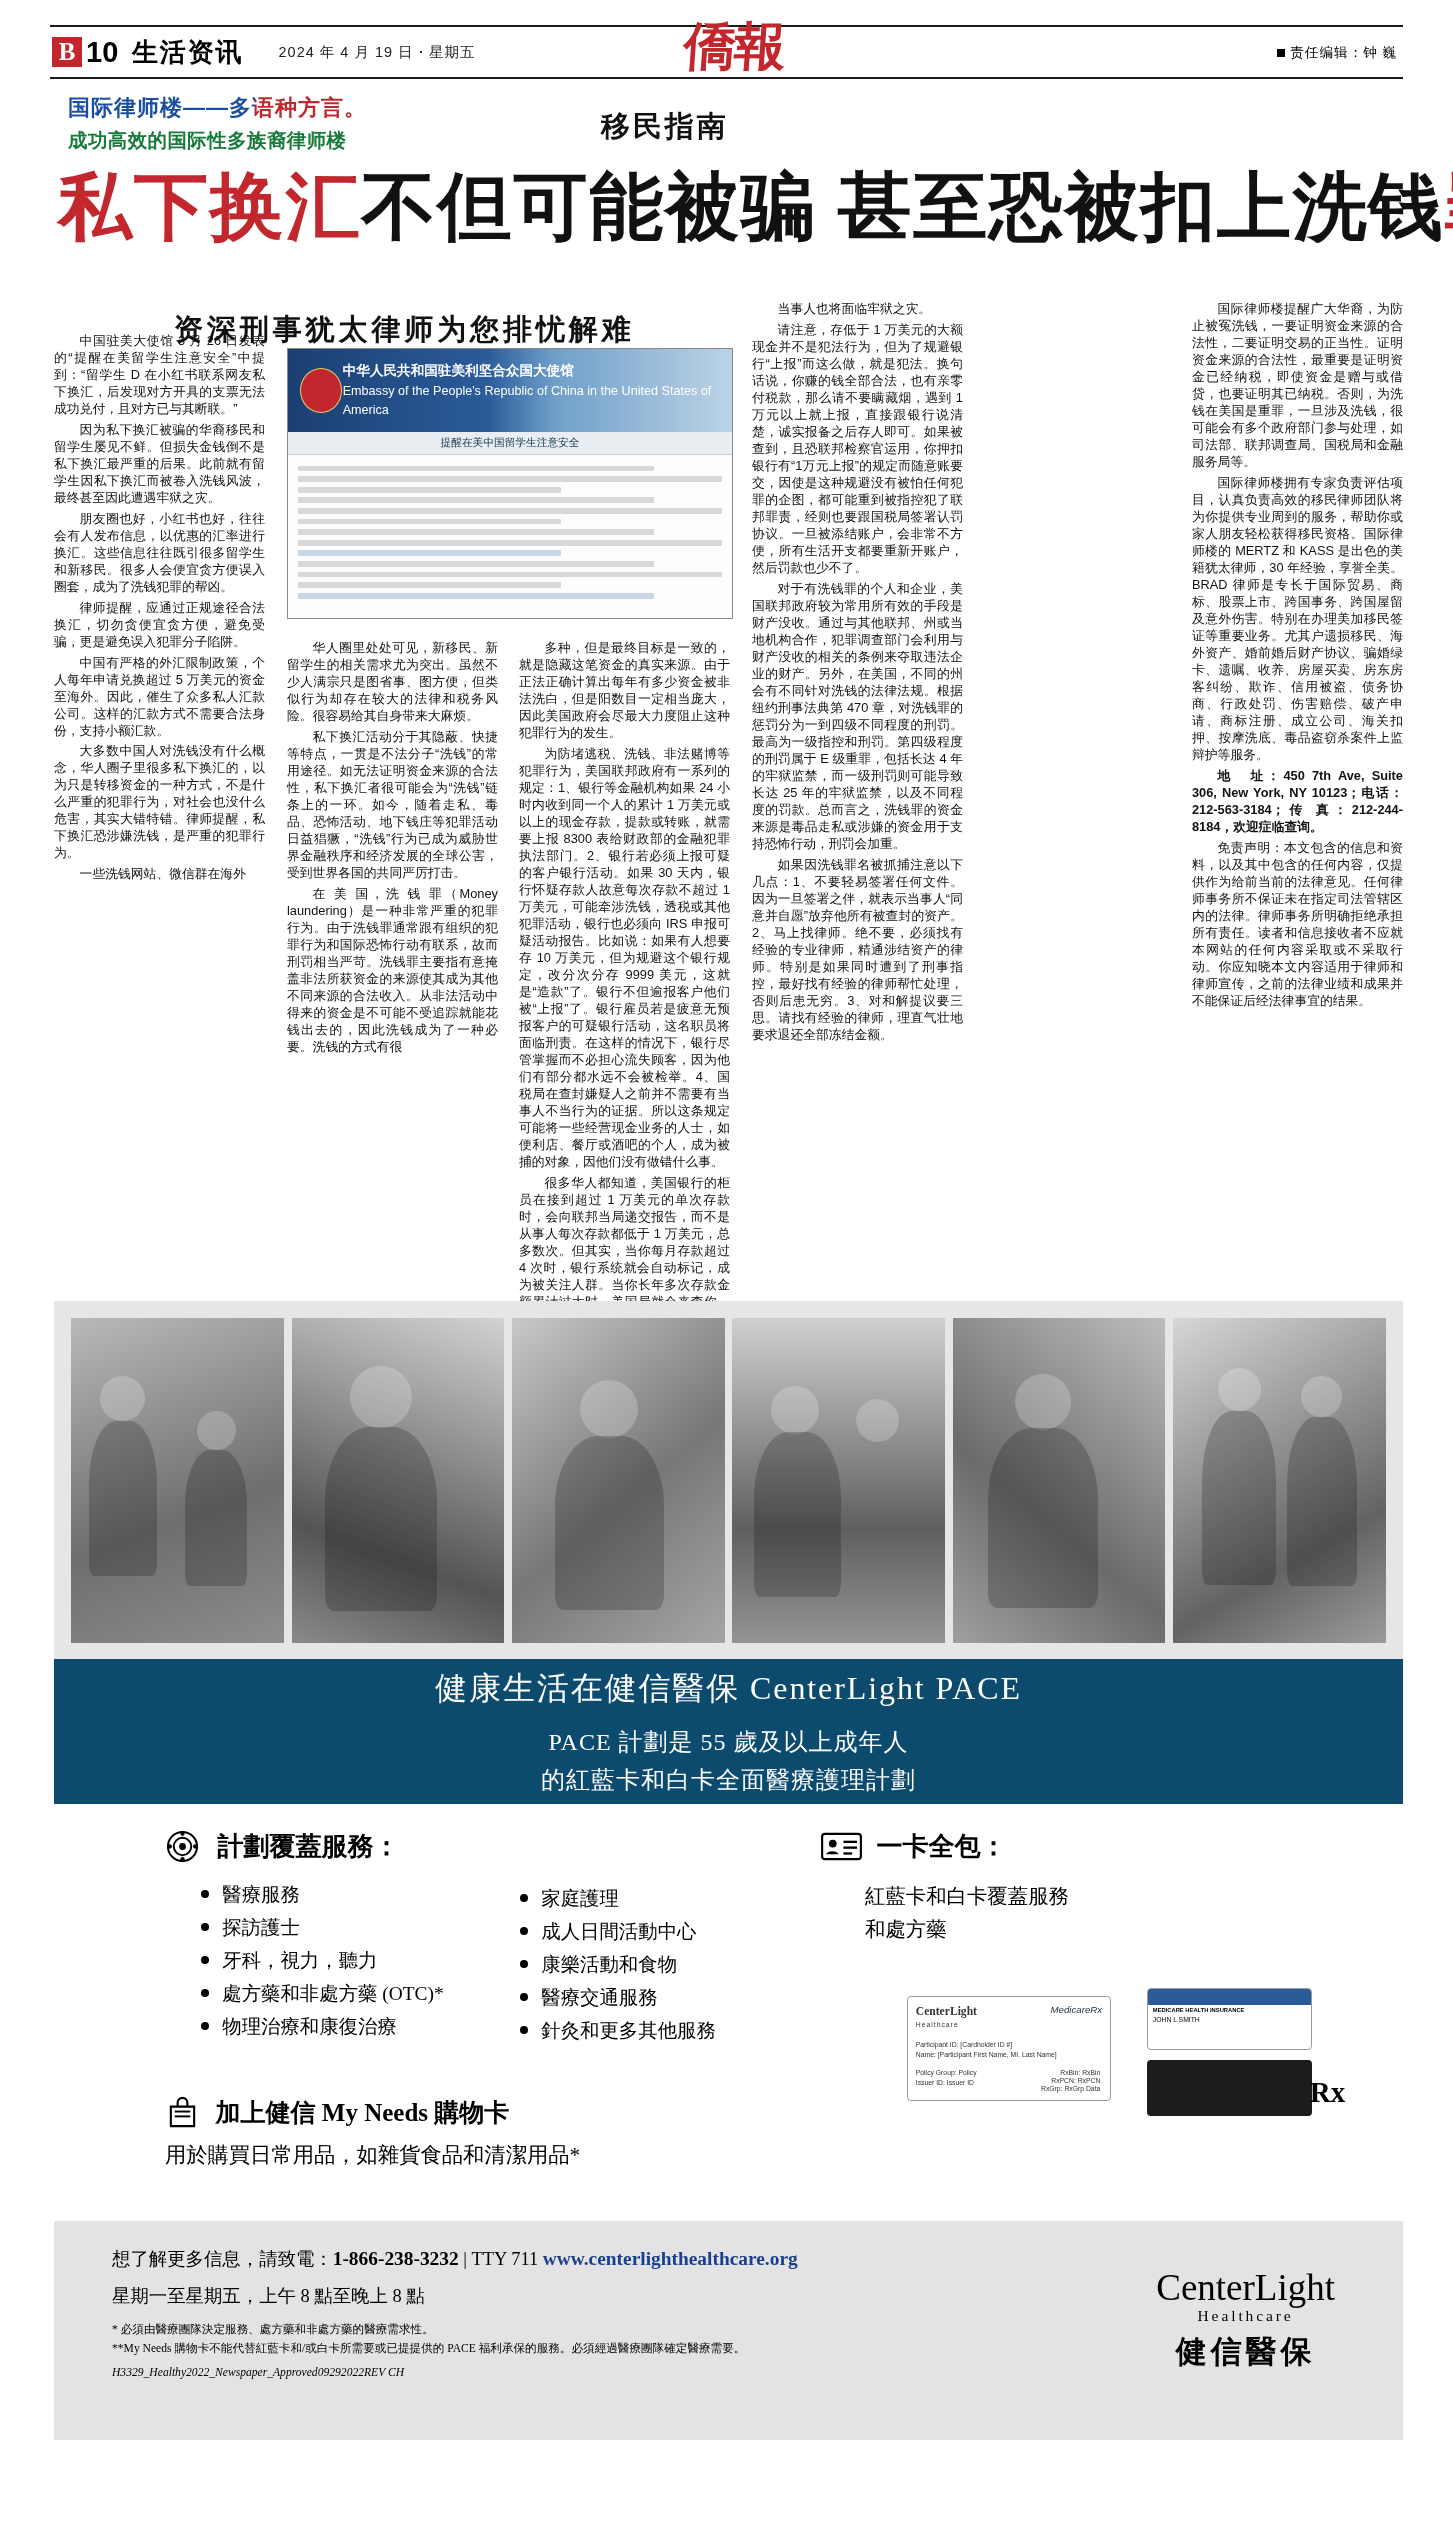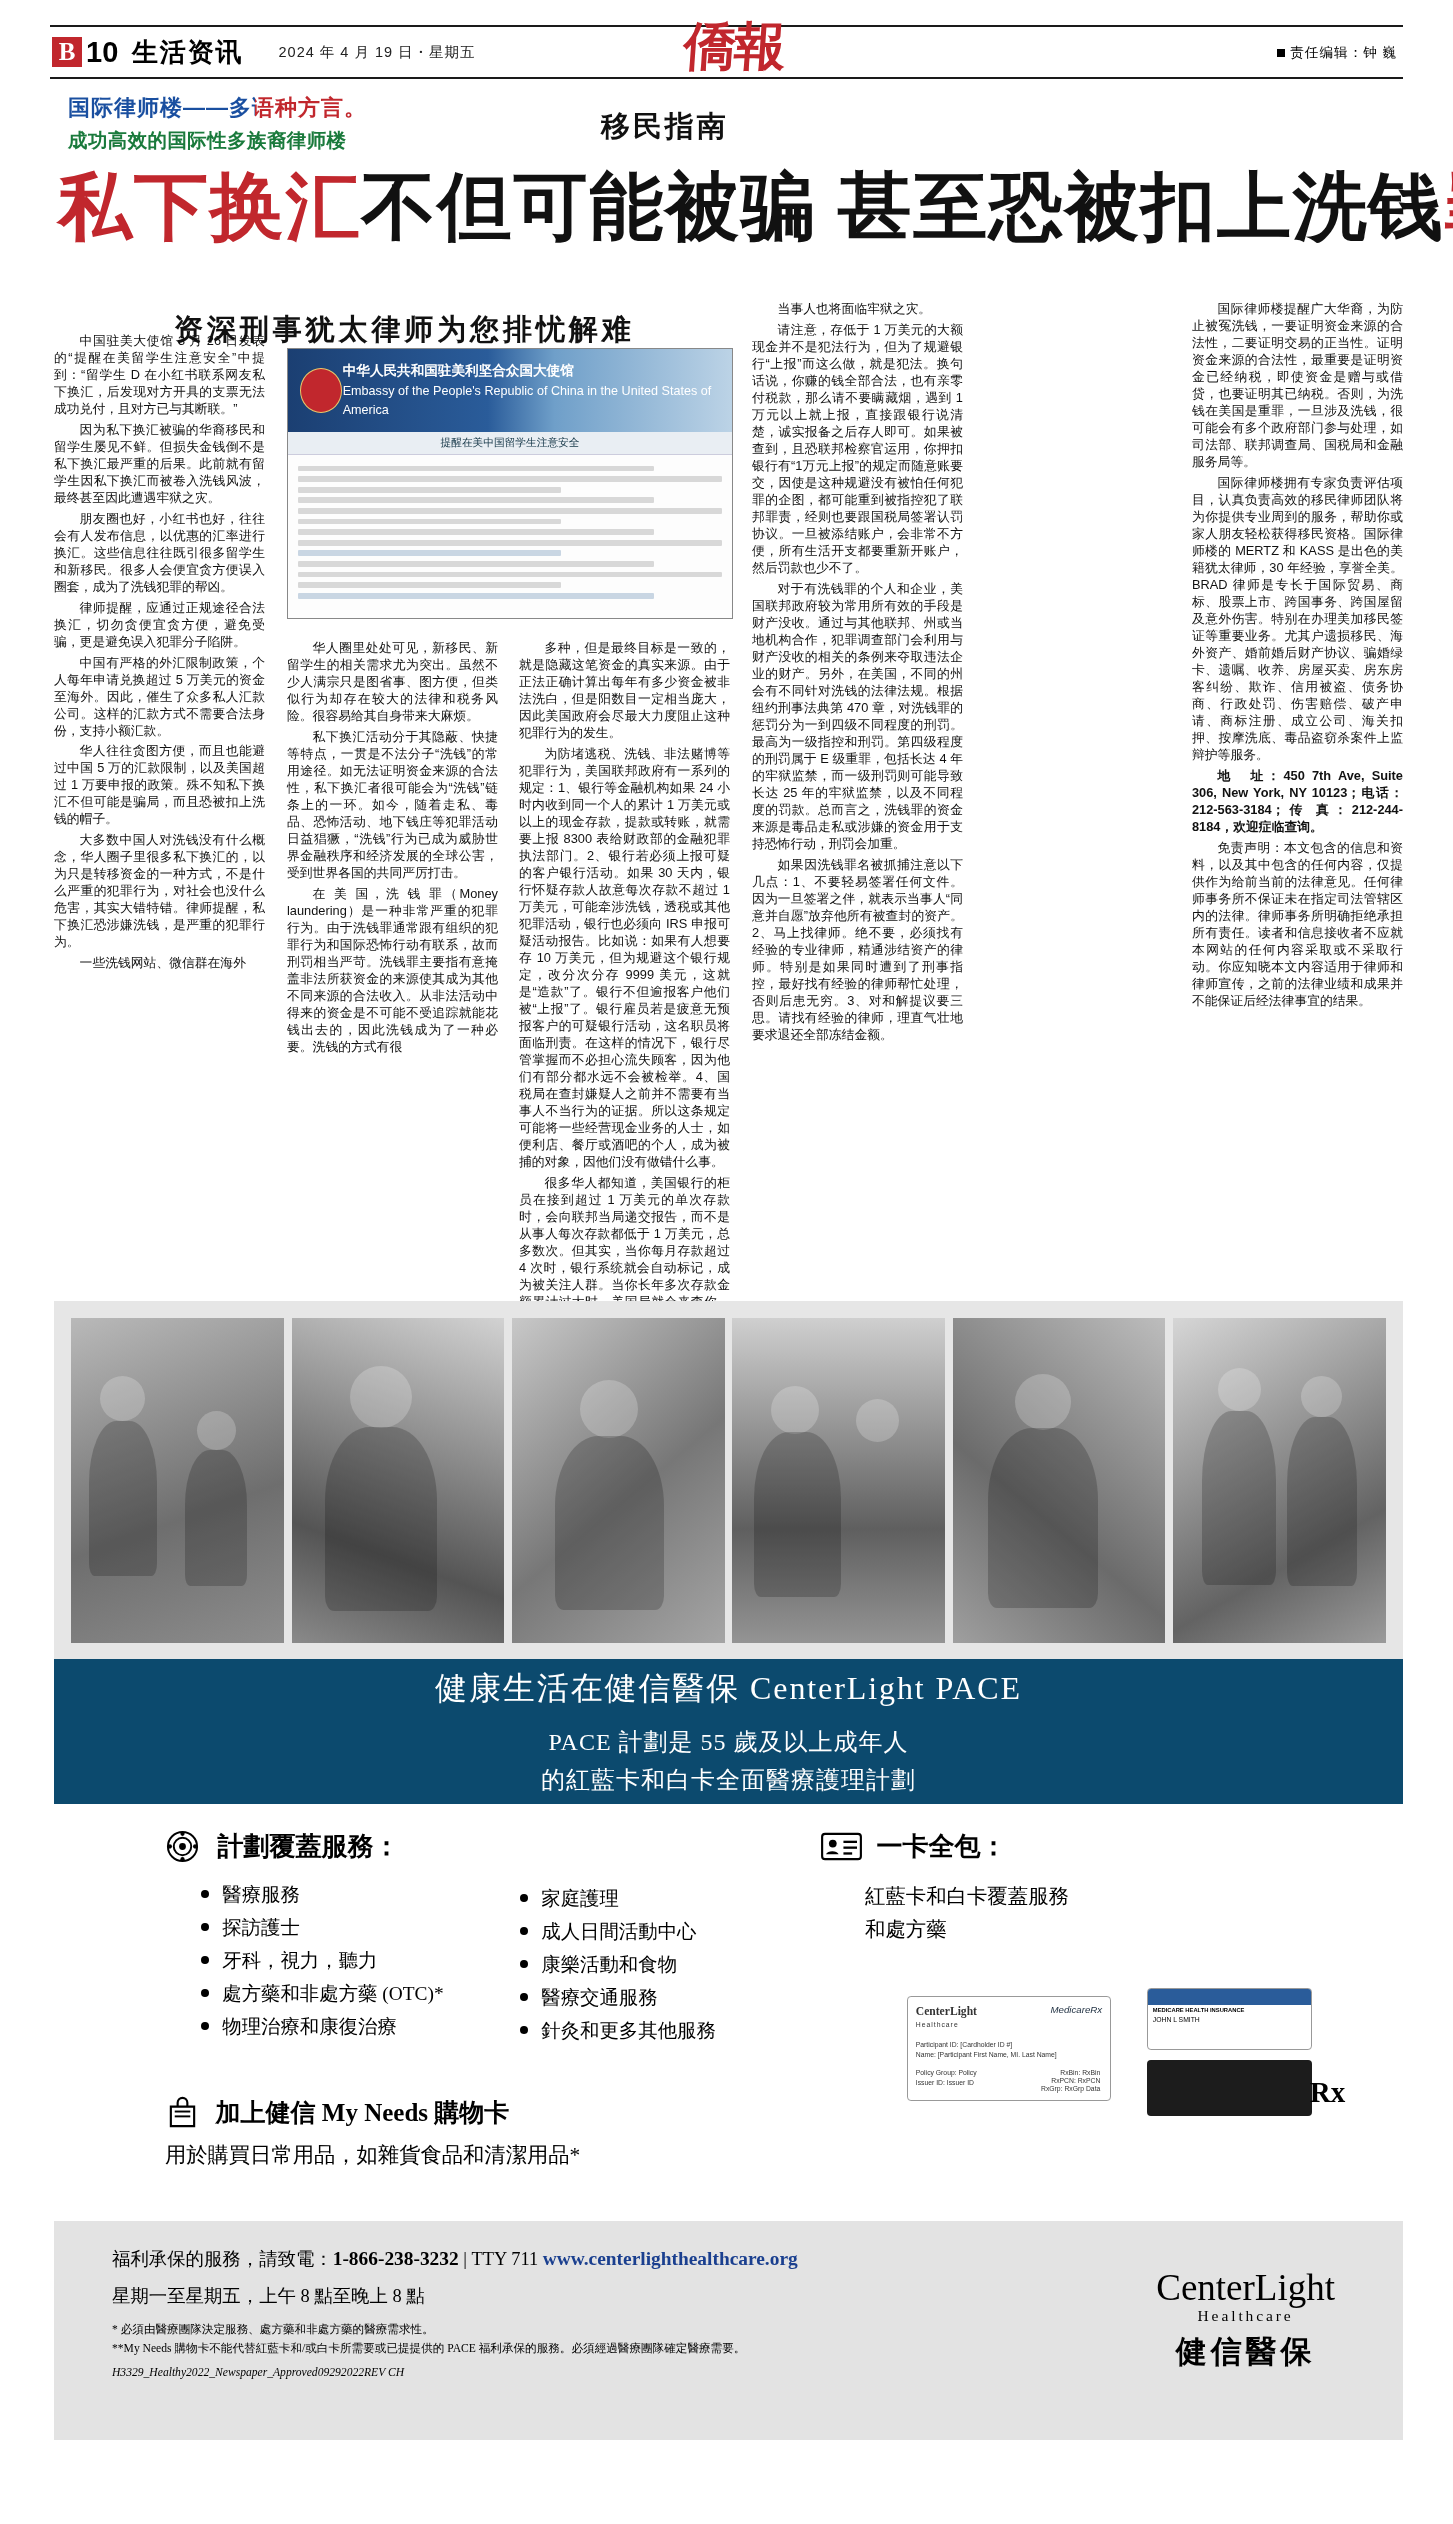--- a/index.html
+++ b/index.html
@@ -361,21 +361,20 @@
         <div class="emb-line r m"></div>
       </div>
     </div>
 
     <div class="col col1">
       <p>中国驻美大使馆 3 月 26 日发表的“提醒在美留学生注意安全”中提到：“留学生 D 在小红书联系网友私下换汇，后发现对方开具的支票无法成功兑付，且对方已与其断联。”</p>
       <p>因为私下换汇被骗的华裔移民和留学生屡见不鲜。但损失金钱倒不是私下换汇最严重的后果。此前就有留学生因私下换汇而被卷入洗钱风波，最终甚至因此遭遇牢狱之灾。</p>
       <p>朋友圈也好，小红书也好，往往会有人发布信息，以优惠的汇率进行换汇。这些信息往往既引很多留学生和新移民。很多人会便宜贪方便误入圈套，成为了洗钱犯罪的帮凶。</p>
       <p>律师提醒，应通过正规途径合法换汇，切勿贪便宜贪方便，避免受骗，更是避免误入犯罪分子陷阱。</p>
       <p>中国有严格的外汇限制政策，个人每年申请兑换超过 5 万美元的资金至海外。因此，催生了众多私人汇款公司。这样的汇款方式不需要合法身份，支持小额汇款。</p>
-      <p>华人往往贪图方便，而且也能避过中国 5 万的汇款限制，以及美国超过 1 万要申报的政策。殊不知私下换汇不但可能是骗局，而且恐被扣上洗钱的帽子。</p>
       <p>大多数中国人对洗钱没有什么概念，华人圈子里很多私下换汇的，以为只是转移资金的一种方式，不是什么严重的犯罪行为，对社会也没什么危害，其实大错特错。律师提醒，私下换汇恐涉嫌洗钱，是严重的犯罪行为。</p>
       <p>一些洗钱网站、微信群在海外</p>
     </div>
 
     <div class="col col2" style="top:339px;">
       <p>华人圈里处处可见，新移民、新留学生的相关需求尤为突出。虽然不少人满宗只是图省事、图方便，但类似行为却存在较大的法律和税务风险。很容易给其自身带来大麻烦。</p>
       <p>私下换汇活动分于其隐蔽、快捷等特点，一贯是不法分子“洗钱”的常用途径。如无法证明资金来源的合法性，私下换汇者很可能会为“洗钱”链条上的一环。如今，随着走私、毒品、恐怖活动、地下钱庄等犯罪活动日益猖獗，“洗钱”行为已成为威胁世界金融秩序和经济发展的全球公害，受到世界各国的共同严厉打击。</p>
       <p>在 美 国，洗 钱 罪（Money laundering）是一种非常严重的犯罪行为。由于洗钱罪通常跟有组织的犯罪行为和国际恐怖行动有联系，故而刑罚相当严苛。洗钱罪主要指有意掩盖非法所获资金的来源使其成为其他不同来源的合法收入。从非法活动中得来的资金是不可能不受追踪就能花钱出去的，因此洗钱成为了一种必要。洗钱的方式有很</p>
     </div>
 
@@ -528,21 +527,21 @@
           <span>加上健信 My Needs 購物卡</span>
         </div>
         <div class="d">用於購買日常用品，如雜貨食品和清潔用品*</div>
       </div>
 
     </div>
   </div>
 
   <div class="cl-footer">
     <div class="ft-line1">
-      <span>福利承保的服務，請致電：</span><b>1-866-238-3232</b>
+      <span>想了解更多信息，請致電：</span><b>1-866-238-3232</b>
       <span>| TTY 711</span>
       <b class="url">www.centerlighthealthcare.org</b>
     </div>
     <div class="ft-line2">星期一至星期五，上午 8 點至晚上 8 點</div>
     <div class="ft-small">* 必須由醫療團隊決定服務、處方藥和非處方藥的醫療需求性。</div>
     <div class="ft-small" style="margin-top:1.9px">**My Needs 購物卡不能代替紅藍卡和/或白卡所需要或已提提供的 PACE 福利承保的服務。必須經過醫療團隊確定醫療需要。</div>
     <div class="ft-code">H3329_Healthy2022_Newspaper_Approved09292022REV CH</div>
     <div class="ft-logo">
       <div class="a">CenterLight</div>
       <div class="b">Healthcare</div>

